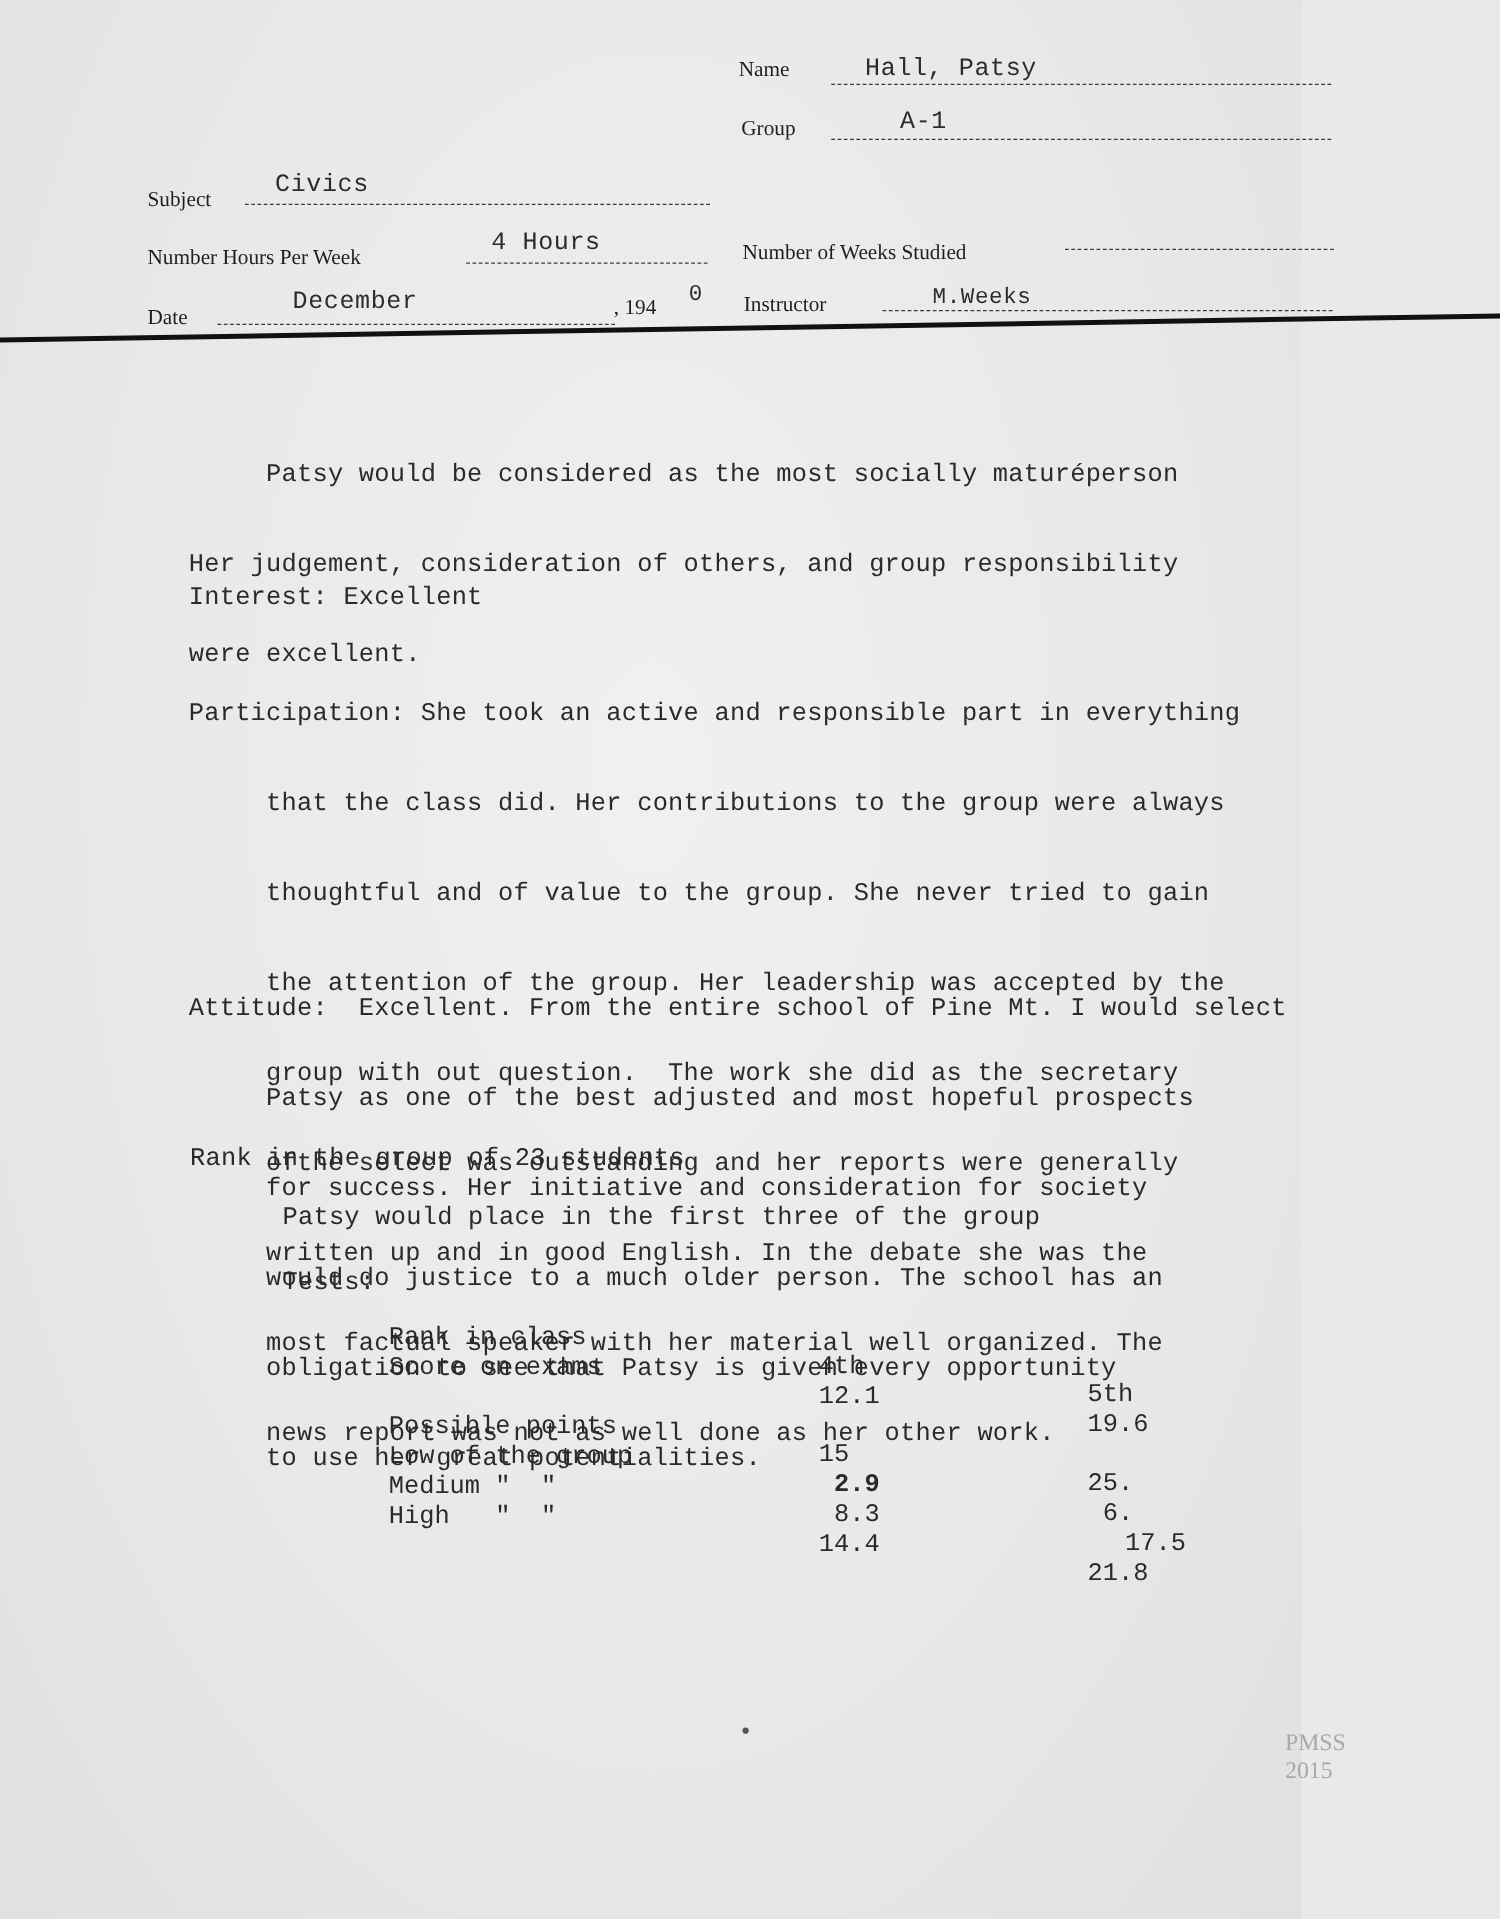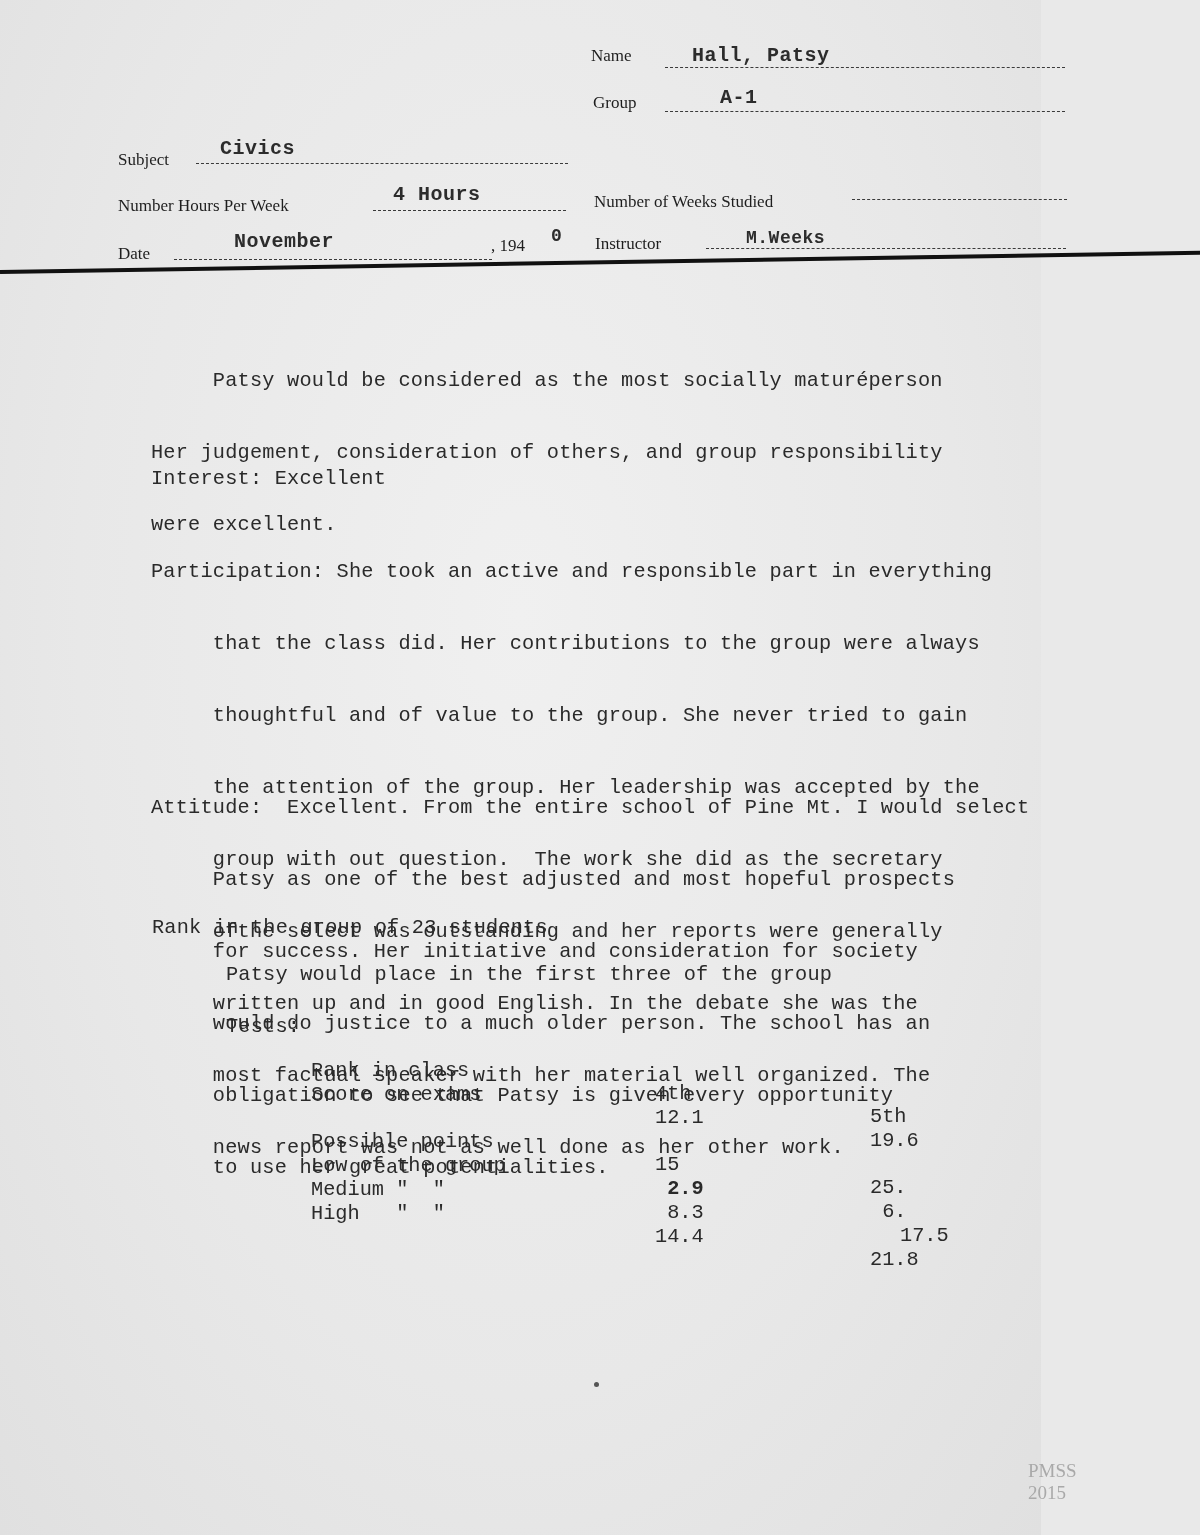--- a/index.html
+++ b/index.html
@@ -34,21 +34,20 @@
       height: 0;
       border-bottom: 1.5px dashed #3a3a3a;
     }
     .typed {
       position: absolute;
       font-family: "Liberation Mono", "DejaVu Sans Mono", monospace;
       font-size: 20px;
       color: #2c2c2c;
       white-space: nowrap;
       letter-spacing: 0.5px;
-      font-weight: bold;
     }
     .rule {
       position: absolute;
       left: 0;
       top: 270px;
       width: 1210px;
       height: 4px;
       background: #111;
       transform-origin: left center;
       transform: rotate(-0.92deg);
@@ -65,21 +64,21 @@
     .tests-row {
       position: absolute;
       font-family: "Liberation Mono", "DejaVu Sans Mono", monospace;
       font-size: 20.3px;
       color: #2a2a2a;
       white-space: pre;
     }
     .watermark {
       position: absolute;
       left: 1028px;
-      top: 1460px;
+      top: 1384px;
       font-family: "Liberation Serif", "DejaVu Serif", serif;
       font-size: 19px;
       color: #a9a9a9;
     }
     .speck {
       position: absolute;
       width: 5px; height: 5px;
       border-radius: 50%;
       background: #555;
     }
@@ -104,21 +103,21 @@
   <span class="label" style="left:118px; top:196px;">Number Hours Per Week</span>
   <div class="dash" style="left:373px; top:210px; width:193px;"></div>
   <span class="typed" style="left:393px; top:183px;">4 Hours</span>
 
   <span class="label" style="left:594px; top:192px;">Number of Weeks Studied</span>
   <div class="dash" style="left:852px; top:199px; width:215px;"></div>
   <span class="typed" style="left:870px; top:176px;"></span>
 
   <span class="label" style="left:118px; top:244px;">Date</span>
   <div class="dash" style="left:174px; top:259px; width:318px;"></div>
-  <span class="typed" style="left:234px; top:230px;">November</span>
+  <span class="typed" style="left:234px; top:230px;">December</span>
   <span class="label" style="left:491px; top:236px;">, 194</span>
   <span class="typed" style="left:551px; top:226px; font-size:18px;">0</span>
 
   <span class="label" style="left:595px; top:234px;">Instructor</span>
   <div class="dash" style="left:706px; top:248px; width:360px;"></div>
   <span class="typed" style="left:746px; top:228px; font-size:18px;">M.Weeks</span>
 
   <div class="rule"></div>
 
   <div class="body-text" style="left:151px; top:321px;">

